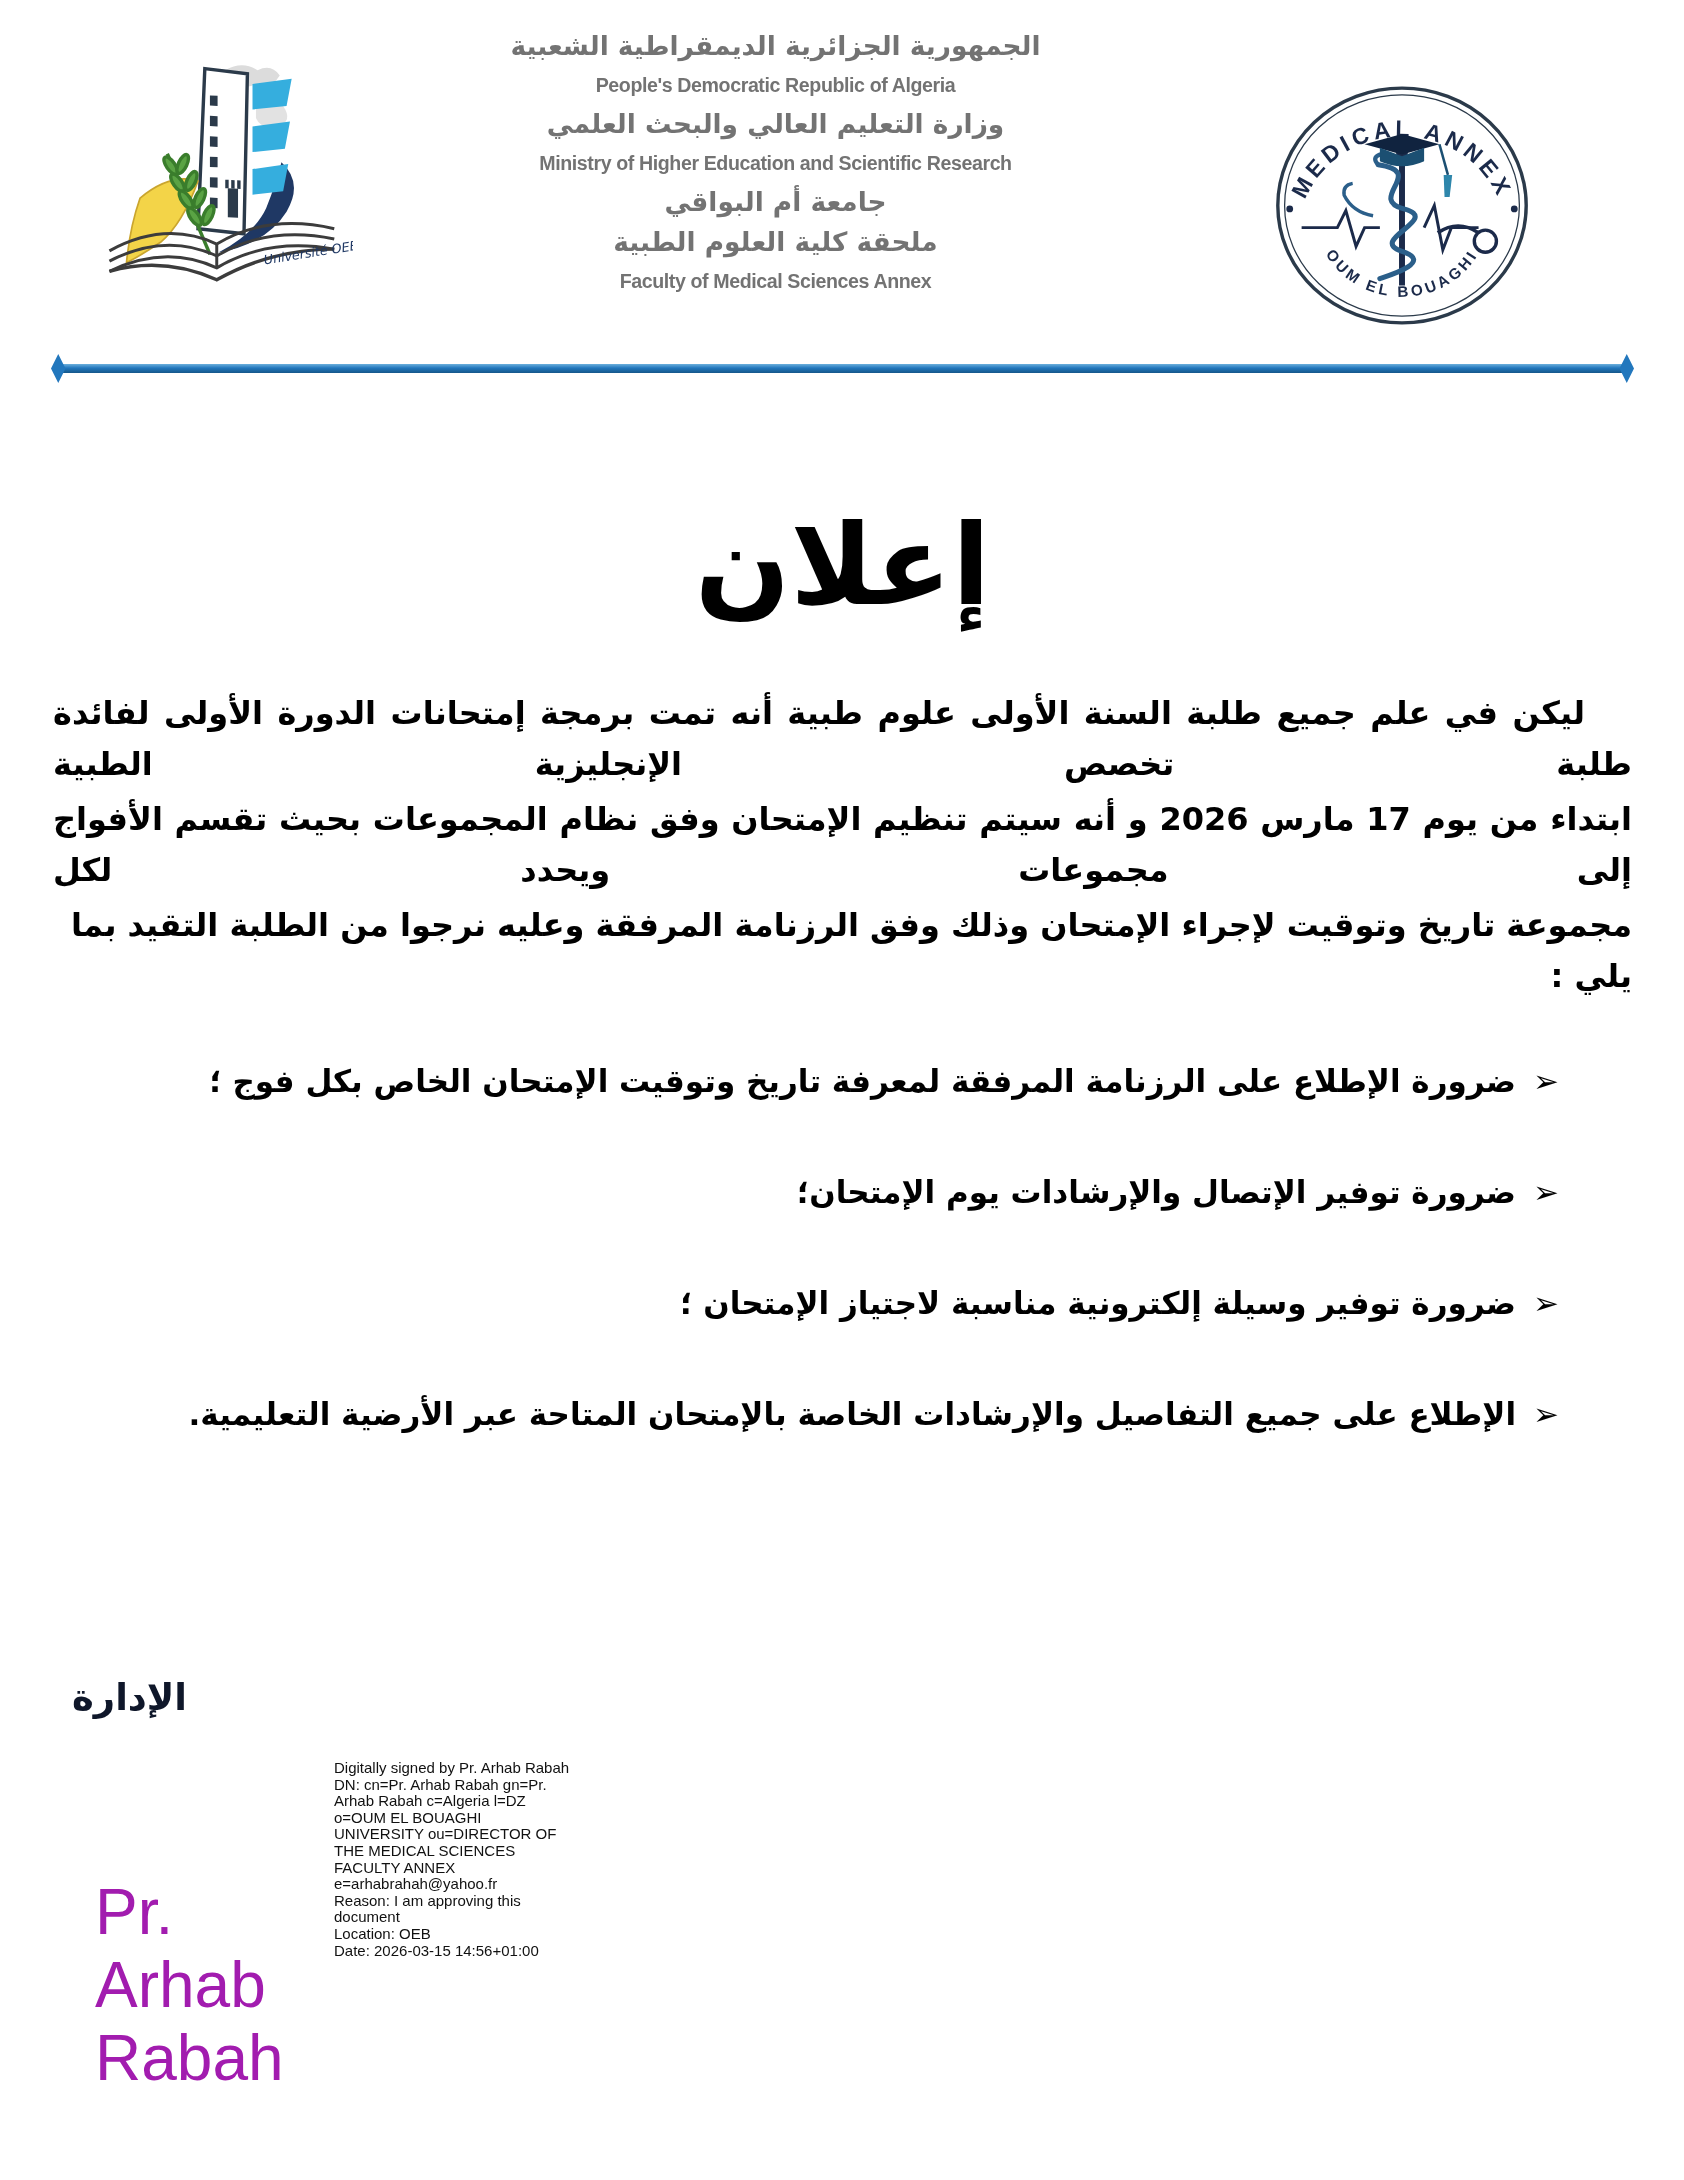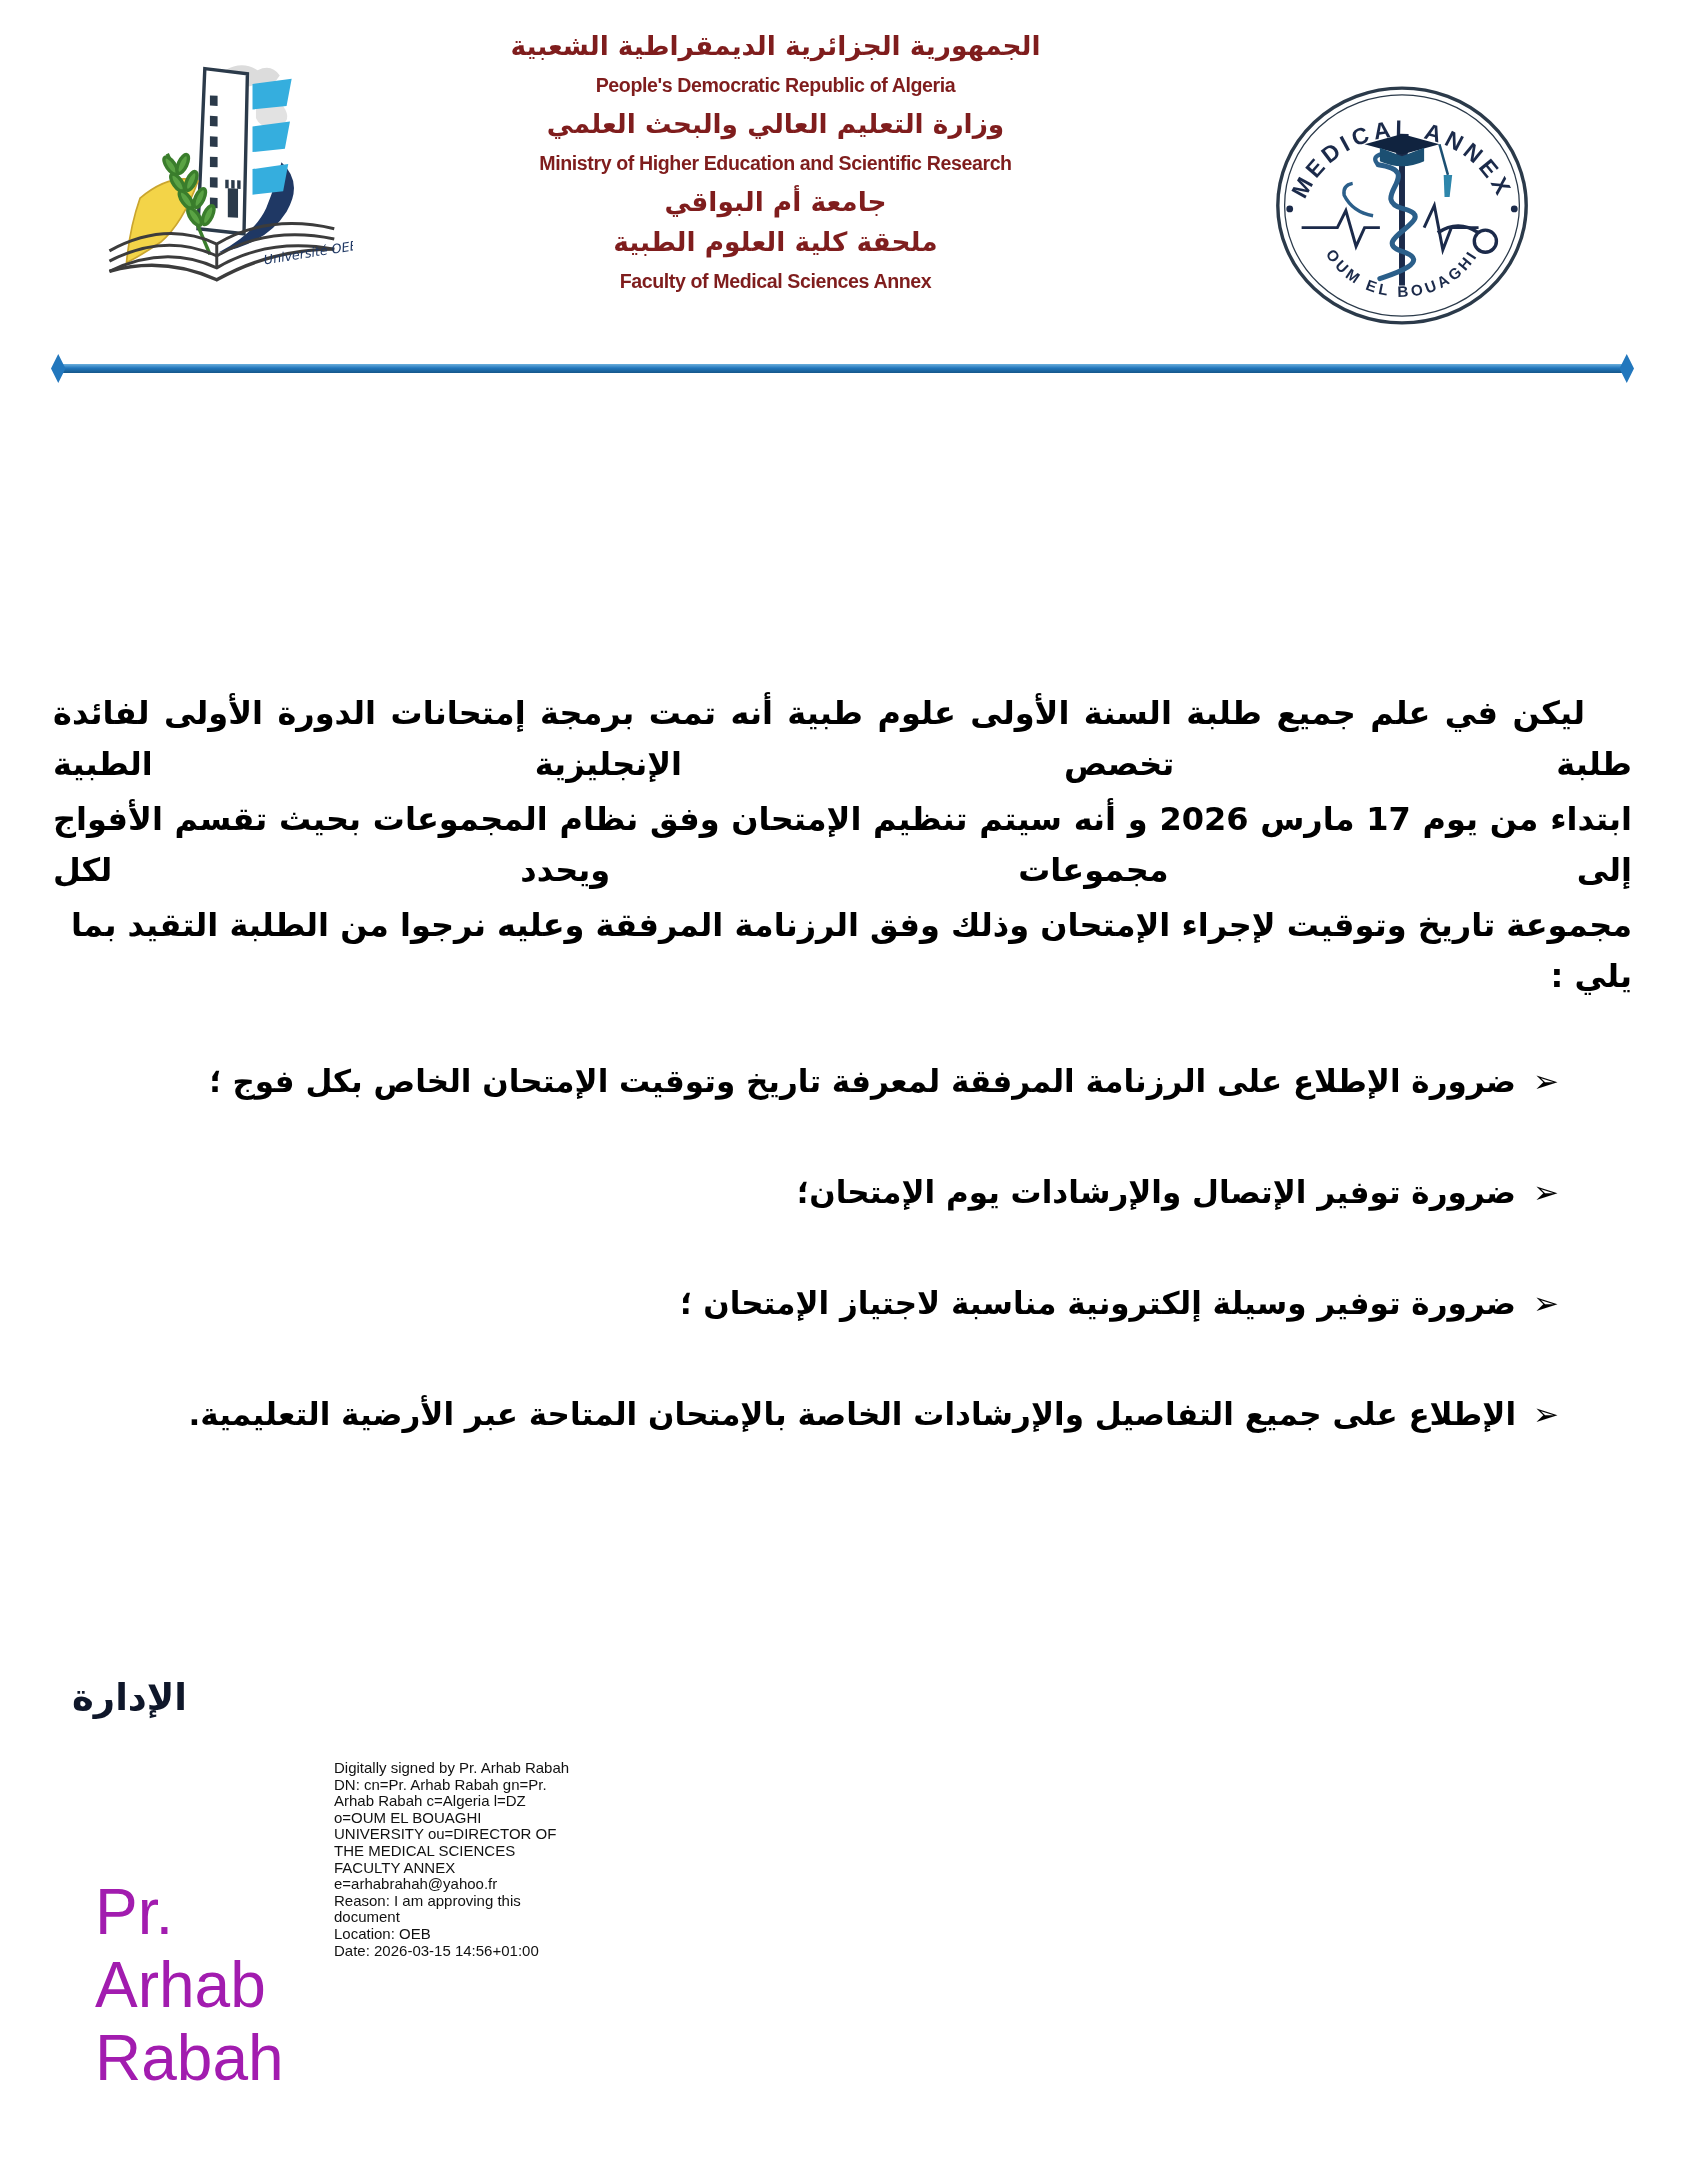--- a/index.html
+++ b/index.html
@@ -12,21 +12,21 @@
     font-family:"DejaVu Sans", sans-serif;
     overflow:hidden;
   }
 
   
   .logo-left  { position:absolute; left:89px; top:53px;  width:264px; height:239px; }
   .logo-right { position:absolute; left:1271px; top:83px; width:262px; height:245px; }
 
   .header-text {
     position:absolute; left:358px; top:25.6px; width:835px;
-    text-align:center; color:#7f1d1d;
+    text-align:center; color:#737373;
   }
   .header-text .ar {
     direction:rtl;
     font-size:26.4px; font-weight:bold;
     line-height:40px;
   }
   .header-text .en {
     font-family:Liberation Sans, sans-serif;
     font-size:19.6px; font-weight:bold; letter-spacing:-0.4px;
     line-height:38px;
@@ -207,20 +207,21 @@
       </g>
     </svg>
   </div>
 
   <div class="divider">
     <span class="diamond"></span>
     <span class="line"></span>
     <span class="diamond"></span>
   </div>
 
+  <div class="title">إعلان</div>
 
   <div class="body-par">
     <div class="par-line justify indent">ليكن في علم جميع طلبة السنة الأولى علوم طبية أنه تمت برمجة إمتحانات الدورة الأولى لفائدة طلبة تخصص الإنجليزية الطبية</div>
     <div class="par-line justify">ابتداء من يوم 17 مارس 2026 و أنه سيتم تنظيم الإمتحان وفق نظام المجموعات بحيث تقسم الأفواج إلى مجموعات ويحدد لكل</div>
     <div class="par-line">مجموعة تاريخ وتوقيت لإجراء الإمتحان وذلك وفق الرزنامة المرفقة وعليه نرجوا من الطلبة التقيد بما يلي :</div>
   </div>
 
   <ul class="bullets">
     <li>
       <span class="marker">➢</span>

